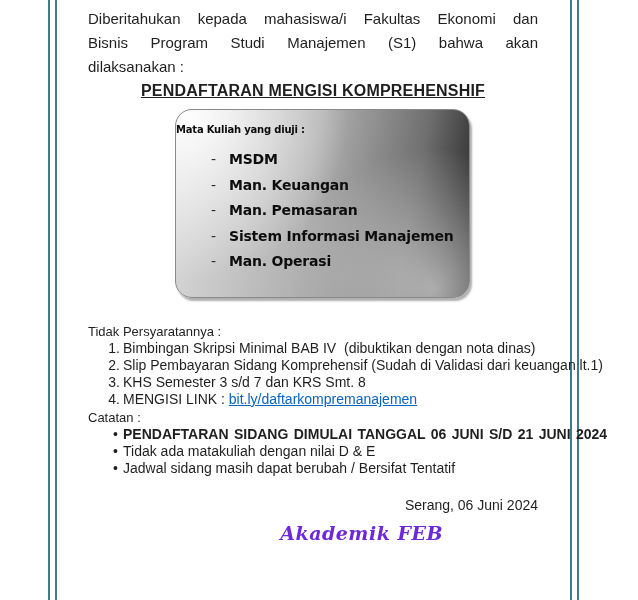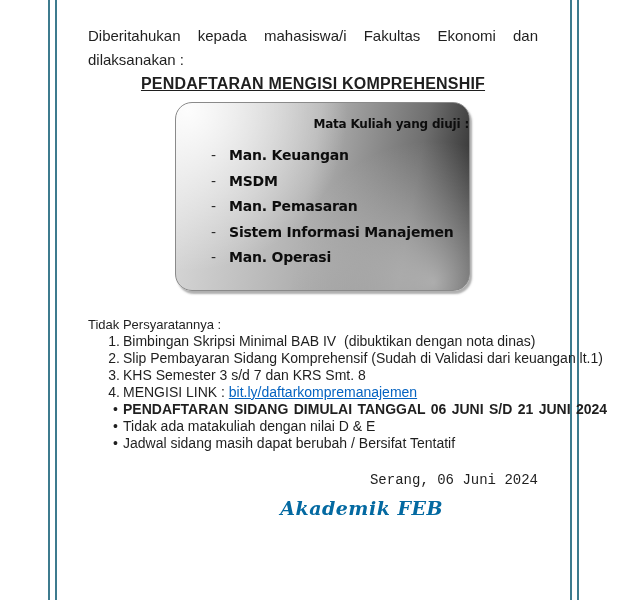--- a/index.html
+++ b/index.html
@@ -16,21 +16,21 @@
     position: absolute; top: 0; bottom: 0; width: 1.5px;
     background: #3d7b8e;
   }
   .vl-left-outer  { left: 48px; }
   .vl-left-inner  { left: 55px; }
   .vl-right-inner { left: 570px; }
   .vl-right-outer { left: 577px; }
 
   .content {
     position: absolute;
-    left: 88px; top: 24px;
+    left: 88px; top: 7px;
     width: 450px;
   }
 
   .intro-line {
     font-size: 15px; line-height: 24px;
     text-align: justify;
   }
   .intro-line.stretch { text-align-last: justify; }
 
   .heading {
@@ -51,23 +51,23 @@
     border: 1px solid #8a8a8a;
     background:
       radial-gradient(circle at 88% 96%, rgba(255,255,255,0.55), rgba(255,255,255,0) 45%),
       radial-gradient(circle at 4% 4%, rgba(255,255,255,0.95), rgba(255,255,255,0) 48%),
       linear-gradient(100deg, #dcdcdc 0%, #b2b2b2 45%, #6f6f6f 78%, #222222 100%);
     box-shadow: 2px 3px 2px rgba(110,110,110,0.55);
     font-family: "DejaVu Sans", sans-serif;
   }
   .exam-box-title {
     padding-top: 14px;
-    text-align: right;
-    font-weight: bold;
-    font-size: 12px;
+    text-align: left;
+    font-weight: bold;
+    font-size: 10px;
     letter-spacing: -0.2px;
     color: #0d0d0d;
   }
   .exam-list {
     list-style: none;
     margin: 17px 0 0 0;
     padding: 0 0 0 35px;
   }
   .exam-list li {
     font-weight: bold;
@@ -115,57 +115,57 @@
 
   .closing {
     font-size: 13px; line-height: 17px;
     margin-top: 1px;
   }
 
   .date-line {
     margin-top: 20px;
     font-size: 14px; line-height: 17px;
     text-align: right;
-    font-family: Liberation Mono, monospace;
   }
   .signature {
     margin-top: 7px;
     padding-right: 95px;
     text-align: right;
     font-family: "DejaVu Serif", serif;
     font-style: italic;
     font-weight: bold;
     font-size: 19px; line-height: 24px;
     letter-spacing: 0.5px;
-    color: #0369a1;
+    color: #6d28d9;
   }
 </style>
 </head>
 <body>
 
 <div class="vline vl-left-outer"></div>
 <div class="vline vl-left-inner"></div>
 <div class="vline vl-right-inner"></div>
 <div class="vline vl-right-outer"></div>
 
 <div class="content">
 
   <div class="intro-line stretch">Diberitahukan kepada mahasiswa/i Fakultas Ekonomi dan</div>
+  <div class="intro-line stretch">Bisnis Program Studi Manajemen (S1) bahwa akan</div>
   <div class="intro-line">dilaksanakan :</div>
 
   <div class="heading">PENDAFTARAN MENGISI KOMPREHENSHIF</div>
 
   <div class="exam-box">
     <div class="exam-box-title">Mata Kuliah yang diuji :</div>
     <ul class="exam-list">
       <li>
+        <span class="exam-marker">-</span><span>MSDM</span>
+      </li>
+      <li>
         <span class="exam-marker">-</span><span>Man. Keuangan</span>
-      </li>
-      <li>
-        <span class="exam-marker">-</span><span>MSDM</span>
       </li>
       <li>
         <span class="exam-marker">-</span><span>Man. Pemasaran</span>
       </li>
       <li>
         <span class="exam-marker">-</span><span>Sistem Informasi Manajemen</span>
       </li>
       <li>
         <span class="exam-marker">-</span><span>Man. Operasi</span>
       </li>
@@ -181,20 +181,21 @@
       <span class="req-num">2.</span><span class="req-text">Slip Pembayaran Sidang Komprehensif (Sudah di Validasi dari keuangan lt.1)</span>
     </li>
     <li>
       <span class="req-num">3.</span><span class="req-text">KHS Semester 3 s/d 7 dan KRS Smt. 8</span>
     </li>
     <li>
       <span class="req-num">4.</span><span class="req-text">MENGISI LINK : </span><a class="doc-link">bit.ly/daftarkompremanajemen</a>
     </li>
   </ol>
 
+  <div class="notes-label">Catatan :</div>
   <ul class="plain-list">
     <li class="note-bold">
       <span class="note-marker">•</span><span class="note-text">PENDAFTARAN SIDANG DIMULAI TANGGAL 06 JUNI S/D 21 JUNI 2024</span>
     </li>
     <li>
       <span class="note-marker">•</span><span class="note-text">Tidak ada matakuliah dengan nilai D &amp; E</span>
     </li>
     <li>
       <span class="note-marker">•</span><span class="note-text">Jadwal sidang masih dapat berubah / Bersifat Tentatif</span>
     </li>

